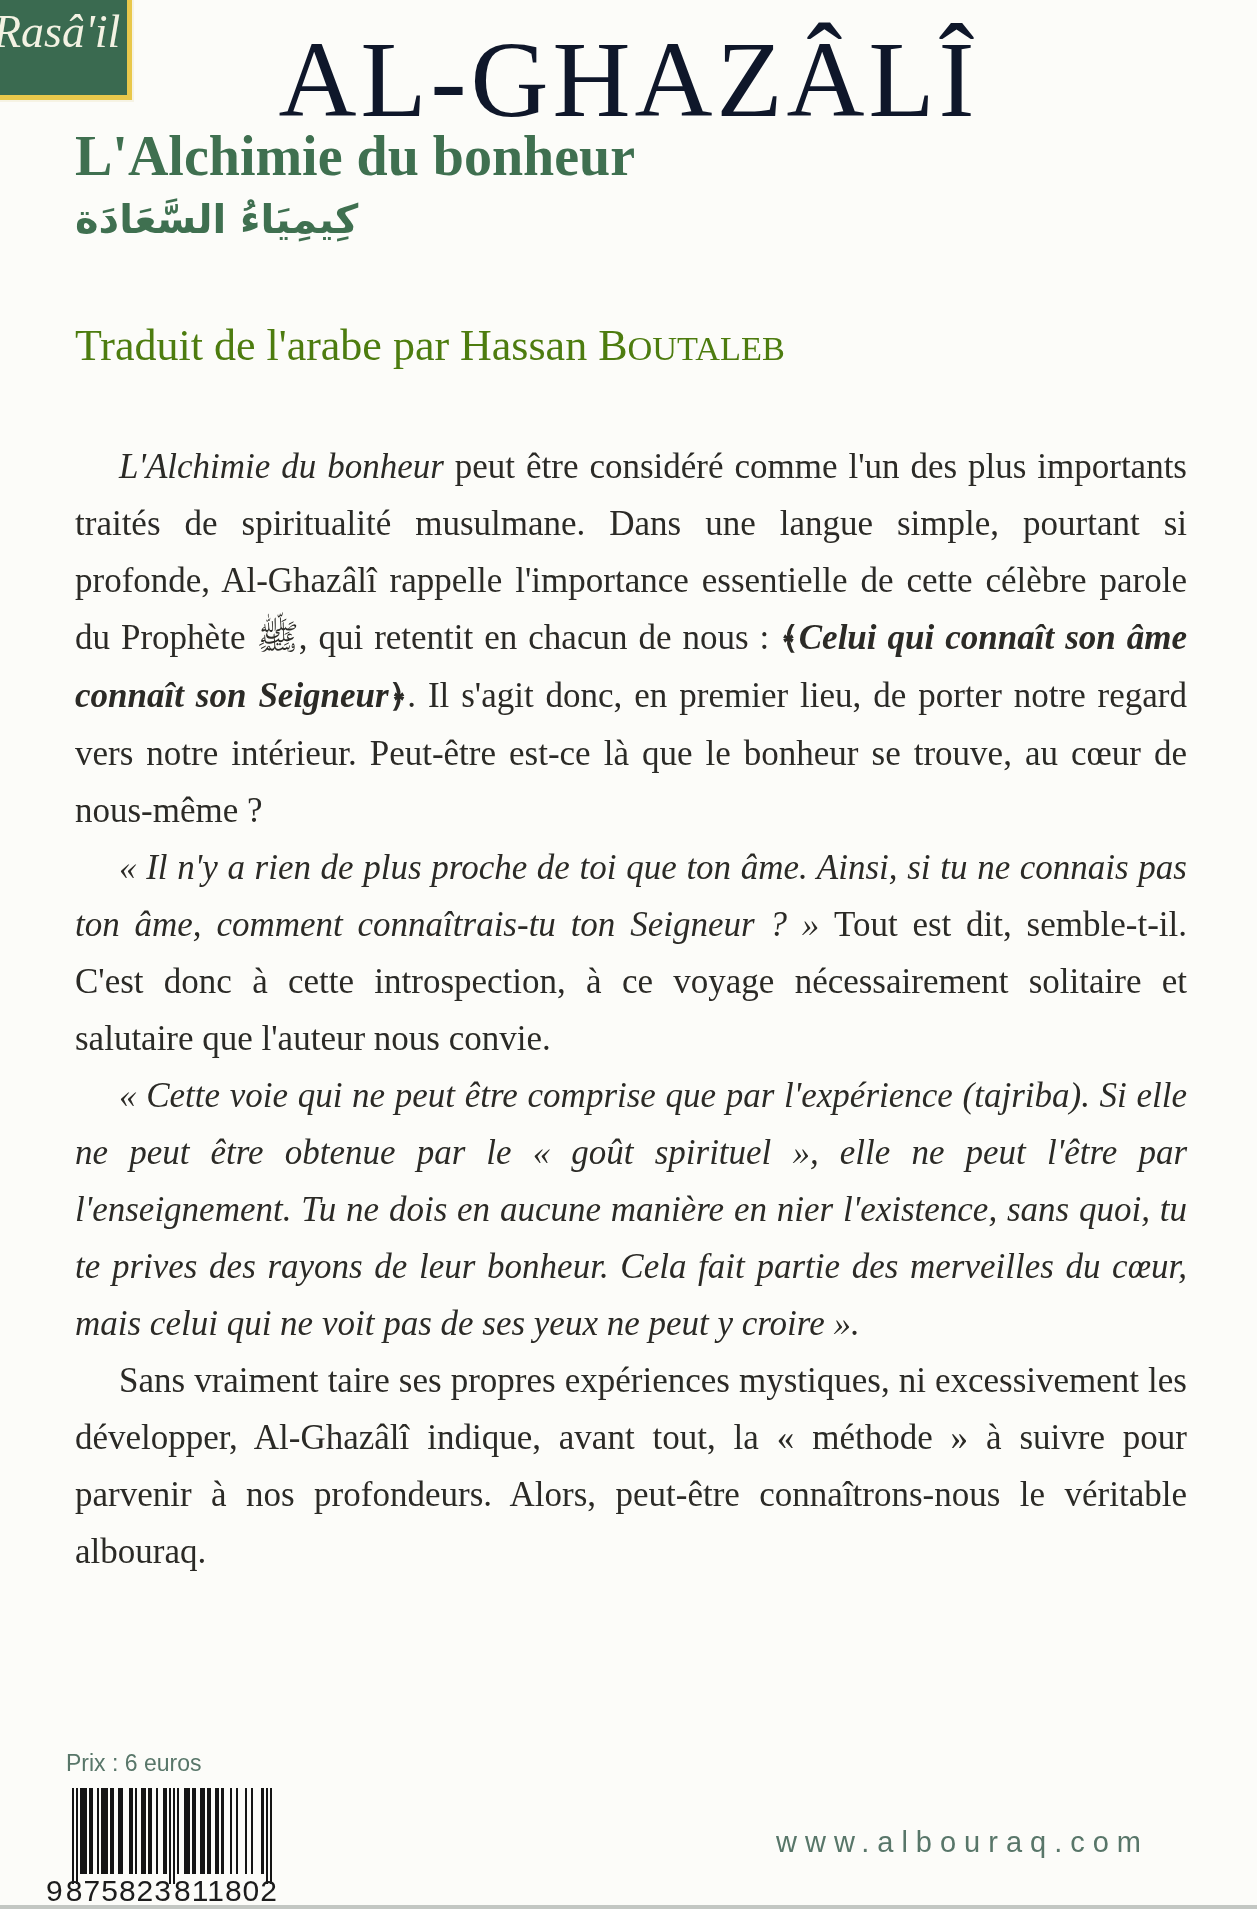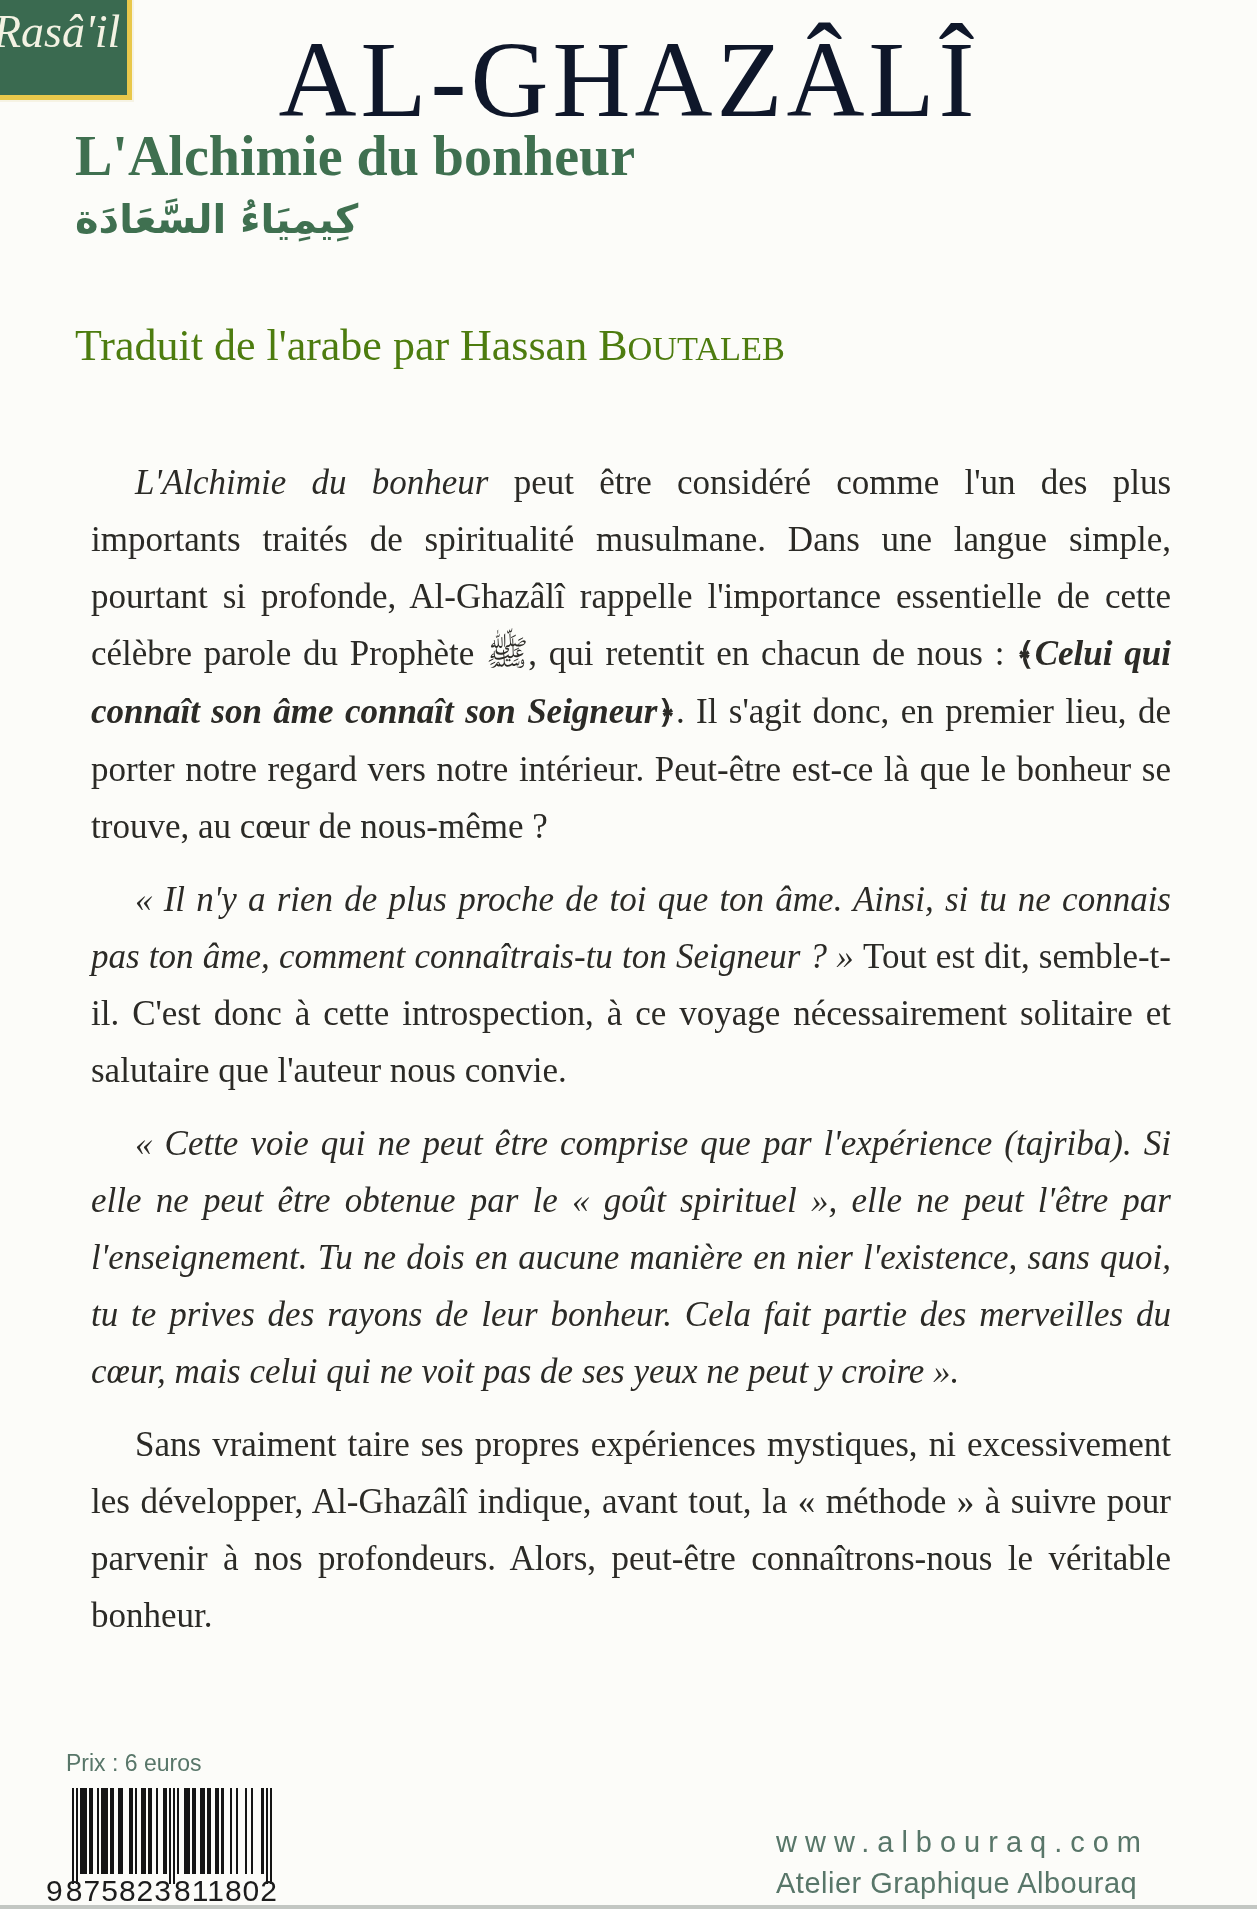--- a/index.html
+++ b/index.html
@@ -48,21 +48,21 @@
     position:absolute;top:320px;left:75px;
     font-size:44px;white-space:nowrap;color:#4d7c0f;
   }
   .surname-rest{font-size:0.78em;}
   
   .body-text{
     position:absolute;top:438px;left:75px;width:1112px;
     font-size:35px;line-height:57px;text-align:justify;
     color:#2b2a26;
   }
-  .body-par{margin:16px;text-indent:44px;}
+  .body-par{margin:0;text-indent:44px;}
   .par-italic{font-style:italic;}
   .seg-italic{font-style:italic;}
   .seg-bolditalic{font-weight:bold;font-style:italic;}
   .seg-ornate{font-weight:bold;font-family:"DejaVu Sans",sans-serif;font-size:0.9em;}
   
   .price-label{
     position:absolute;top:1750px;left:66px;
     font-family:"Liberation Sans","DejaVu Sans",sans-serif;
     font-size:23px;color:var(--footer-green,#587669);
   }
@@ -101,21 +101,21 @@
 <div class="book-title-french">L'Alchimie du bonheur</div>
 
 <div class="book-title-arabic">كِيمِيَاءُ السَّعَادَة</div>
 
 <div class="translator-line"><span>Traduit de l'arabe par Hassan </span><span>B</span><span class="surname-rest">OUTALEB</span></div>
 
 <div class="body-text">
     <p class="body-par"><span class="seg-italic">L'Alchimie du bonheur</span><span class="seg-normal"> peut être considéré comme l'un des plus importants traités de spiritualité musulmane. Dans une langue simple, pourtant si profonde, Al-Ghazâlî rappelle l'importance essentielle de cette célèbre parole du Prophète ﷺ, qui retentit en chacun de nous : </span><span class="seg-ornate">﴾</span><span class="seg-bolditalic">Celui qui connaît son âme connaît son Seigneur</span><span class="seg-ornate">﴿</span><span class="seg-normal">. Il s'agit donc, en premier lieu, de porter notre regard vers notre intérieur. Peut-être est-ce là que le bonheur se trouve, au cœur de nous-même ?</span></p>
     <p class="body-par"><span class="seg-italic">« Il n'y a rien de plus proche de toi que ton âme. Ainsi, si tu ne connais pas ton âme, comment connaîtrais-tu ton Seigneur ? » </span><span class="seg-normal">Tout est dit, semble-t-il. C'est donc à cette introspection, à ce voyage nécessairement solitaire et salutaire que l'auteur nous convie.</span></p>
     <p class="body-par par-italic"><span class="seg-normal">« Cette voie qui ne peut être comprise que par l'expérience (tajriba). Si elle ne peut être obtenue par le « goût spirituel », elle ne peut l'être par l'enseignement. Tu ne dois en aucune manière en nier l'existence, sans quoi, tu te prives des rayons de leur bonheur. Cela fait partie des merveilles du cœur, mais celui qui ne voit pas de ses yeux ne peut y croire ».</span></p>
-    <p class="body-par"><span class="seg-normal">Sans vraiment taire ses propres expériences mystiques, ni excessivement les développer, Al-Ghazâlî indique, avant tout, la « méthode » à suivre pour parvenir à nos profondeurs. Alors, peut-être connaîtrons-nous le véritable bonheur.</span></p>
+    <p class="body-par"><span class="seg-normal">Sans vraiment taire ses propres expériences mystiques, ni excessivement les développer, Al-Ghazâlî indique, avant tout, la « méthode » à suivre pour parvenir à nos profondeurs. Alors, peut-être connaîtrons-nous le véritable albouraq.</span></p>
   </div>
 
 <div class="price-label">Prix : 6 euros</div>
 
 <div class="barcode">
   <div class="barcode-bars">
       <div class="bar guard" style="left: 0px; width: 2.10526px;"></div>
       <div class="bar guard" style="left: 4.21053px; width: 2.10526px;"></div>
       <div class="bar" style="left: 8.42105px; width: 6.31579px;"></div>
       <div class="bar" style="left: 16.8421px; width: 4.21053px;"></div>
@@ -148,16 +148,15 @@
     </div>
   <div class="barcode-digits">
     <span>9</span>
     <span>875823</span>
     <span>811802</span>
   </div>
 </div>
 
 <div class="site-block">
   <div class="website-url">www.albouraq.com</div>
-  <div class="studio-name">Atelier Graphique Albouraq</div>
 </div>
 
 <div class="page-bottom-edge"></div>
 
 </body></html>

